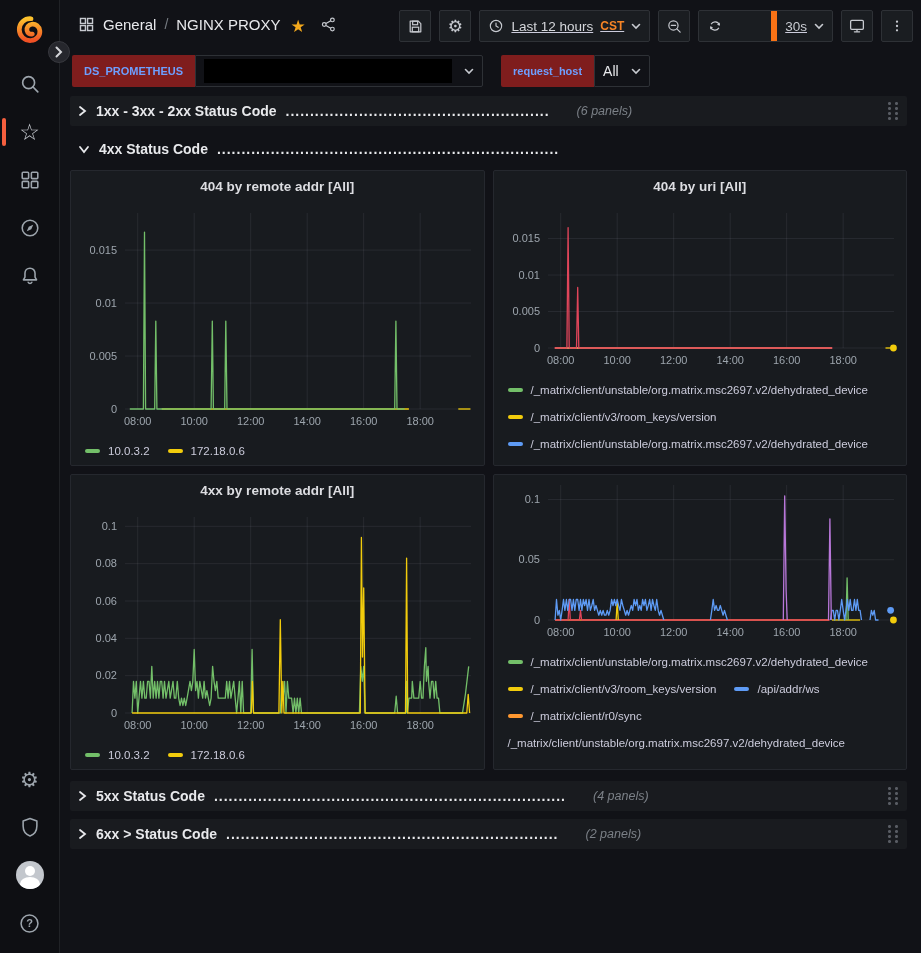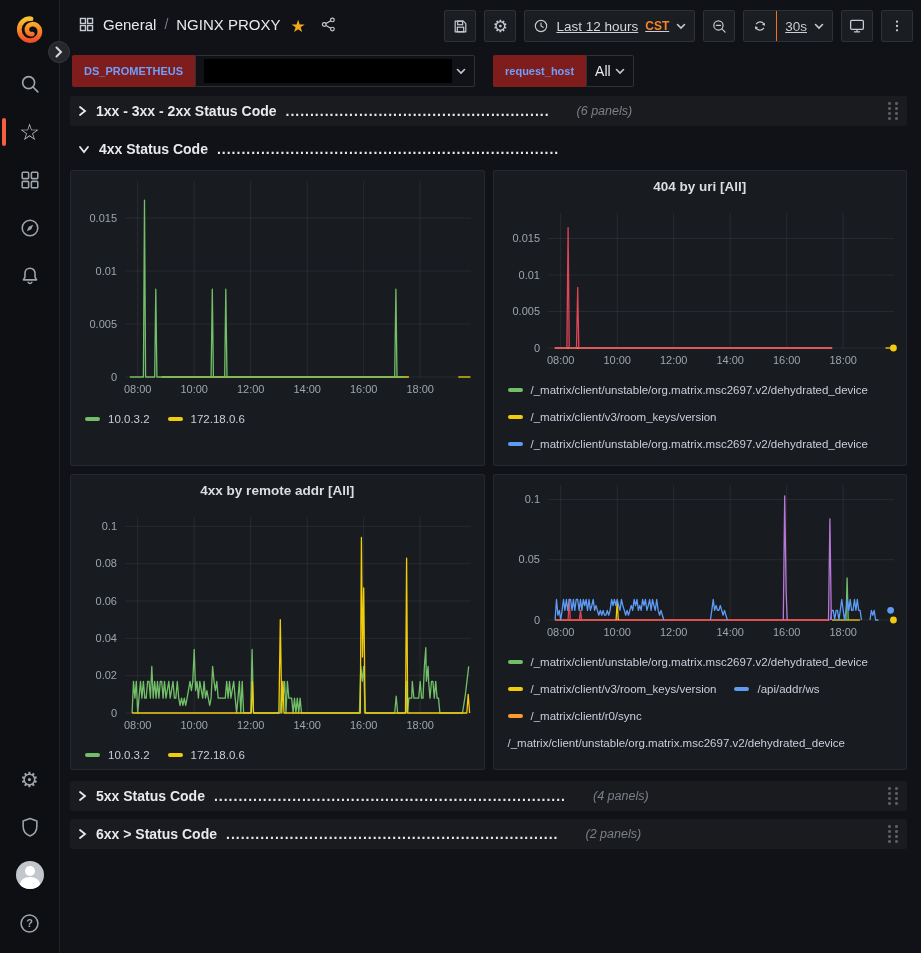--- a/index.html
+++ b/index.html
@@ -35,30 +35,30 @@
   .crumb { display:flex; align-items:flex-start; gap:8px; margin-right:auto; }
   .crumb .section, .crumb .title { font-size:15px; color:#e8e9ec; }
   .crumb .sep { color:#787d84; font-size:14px; }
   .star-filled { color:#f2a71c; font-size:17px; margin-left:2px; }
   .icon-btn { height:32px; min-width:32px; padding:0 6px; border:1px solid #2e3136; border-radius:2px;
     background:#1a1d21; display:flex; align-items:center; justify-content:center; gap:6px;
     color:#c7cad0; cursor:pointer; }
   .btn-group { display:flex; align-items:center; height:32px; border:1px solid #2e3136;
     border-radius:2px; background:#1a1d21; cursor:pointer;text-decoration:underline; }
   .btn-group .seg { height:100%; display:flex; align-items:center; padding:0 8px; gap:7px; color:#c7cad0; }
-  .btn-group .seg + .seg { border-left:1px solid #f97316; }
+  .btn-group .seg + .seg { border-left:6px solid #f97316;margin-left:40px; }
   .tp-label { font-size:13.5px; color:#d5d7db; }
   .tp-tz { font-size:12px; font-weight:700; color:#f58426; }
   .refresh-int { font-size:13.5px; color:#c7cad0; }
   svg.ic { display:block; }
 
   .subbar { height:42px; display:flex; align-items:flex-start; padding:3px 8px 0 12px; gap:0; flex:none; }
   .var-label { height:32px; display:flex; align-items:center; padding:0 12px; background:#7f1d1d;
     color:#6e9fff; font-size:11px; font-weight:600; border-radius:2px 0 0 2px; cursor:default; }
-  .var-value { height:32px; display:flex; align-items:center; gap:4px; padding:0 8px;
+  .var-value { height:32px; display:flex; align-items:center; gap:12px; padding:0 8px;
     border:1px solid #2e3136; background:#111217; border-radius:0 2px 2px 0; cursor:pointer; }
   .redacted { width:248px; height:24px; background:#000; }
   .var-gap { width:18px; }
   .var-plain { font-size:14px; color:#e8e9ec; }
 
   .scroll-area { flex:1; padding:2px 14px 4px 10px; overflow:hidden; }
 
   .row-head { height:30px; display:flex; align-items:center; gap:9px; padding:0 8px; cursor:pointer; }
   .row-head.collapsed { background:#191b1f; border-radius:2px; }
   .row-title { font-size:14px; font-weight:700; color:#e8e9ec; white-space:nowrap; }
@@ -282,20 +282,21 @@
     <div class="row-head">
       <svg class="ic" width="12" height="9" viewBox="0 0 12 9">
         <polyline points="2,2 6,7 10,2" fill="none" stroke="#e8e9ec" stroke-width="1.8" stroke-linecap="round"></polyline>
       </svg>
       <span class="row-title">4xx Status Code</span>
       <span class="row-leader">......................................................................</span>
     </div>
 
     <div class="panels" id="panels-grid">
       <div class="panel">
+        <div class="panel-title">404 by remote addr [All]</div>
         <div class="chart-slot"><svg width="398" height="228">
               <line x1="58.71020408163266" y1="10" x2="58.71020408163266" y2="206" stroke="rgba(204,204,220,0.09)" stroke-width="1"></line>
               <line x1="115.2" y1="10" x2="115.2" y2="206" stroke="rgba(204,204,220,0.09)" stroke-width="1"></line>
               <line x1="171.68979591836734" y1="10" x2="171.68979591836734" y2="206" stroke="rgba(204,204,220,0.09)" stroke-width="1"></line>
               <line x1="228.1795918367347" y1="10" x2="228.1795918367347" y2="206" stroke="rgba(204,204,220,0.09)" stroke-width="1"></line>
               <line x1="284.669387755102" y1="10" x2="284.669387755102" y2="206" stroke="rgba(204,204,220,0.09)" stroke-width="1"></line>
               <line x1="341.15918367346933" y1="10" x2="341.15918367346933" y2="206" stroke="rgba(204,204,220,0.09)" stroke-width="1"></line>
               <line x1="46" y1="206" x2="392" y2="206" stroke="rgba(204,204,220,0.09)" stroke-width="1"></line>
               <text x="38" y="209.5" text-anchor="end" fill="#9da5ad" font-size="11" font-family="Liberation Sans, sans-serif">0</text>
               <line x1="46" y1="153.02702702702703" x2="392" y2="153.02702702702703" stroke="rgba(204,204,220,0.09)" stroke-width="1"></line>

